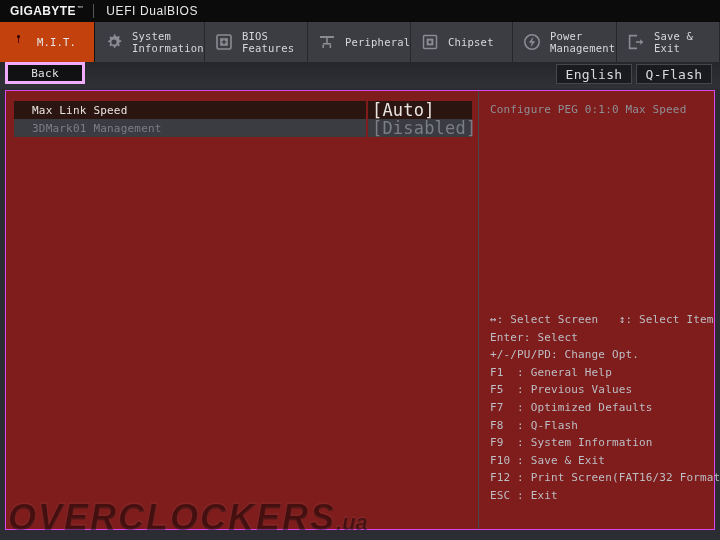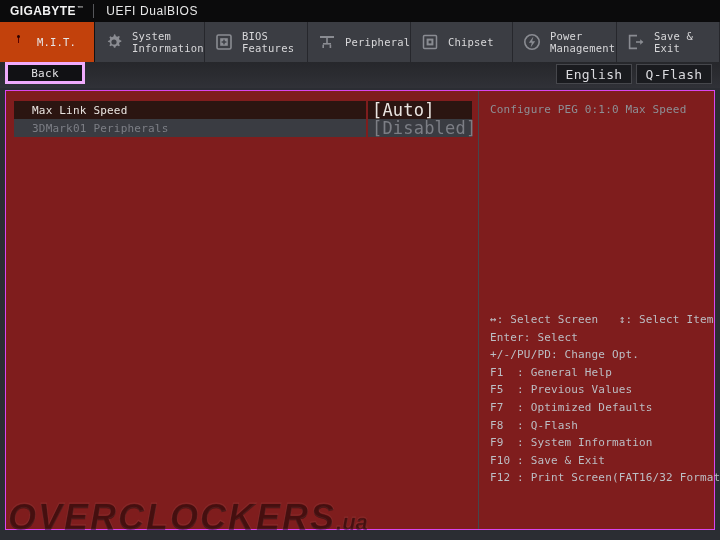--- a/index.html
+++ b/index.html
@@ -384,37 +384,38 @@
   <div id="panel">
 
     <div id="vdivider"></div>
 
     <div id="settings">
       <div class="row selected">
         <span class="name">Max Link Speed</span>
         <span class="value">[Auto]</span>
       </div>
       <div class="row dim">
-        <span class="name">3DMark01 Peripherals</span>
+        <span class="name">3DMark01 Management</span>
         <span class="value">[Disabled]</span>
       </div>
     </div>
 
     <div id="help-text">Configure PEG 0:1:0 Max Speed</div>
 
     <div id="keylegend">
       <div class="key-line">↔: Select Screen   ↕: Select Item</div>
       <div class="key-line">Enter: Select</div>
       <div class="key-line">+/-/PU/PD: Change Opt.</div>
       <div class="key-line">F1  : General Help</div>
       <div class="key-line">F5  : Previous Values</div>
       <div class="key-line">F7  : Optimized Defaults</div>
       <div class="key-line">F8  : Q-Flash</div>
       <div class="key-line">F9  : System Information</div>
       <div class="key-line">F10 : Save &amp; Exit</div>
       <div class="key-line">F12 : Print Screen(FAT16/32 Format Only)</div>
+      <div class="key-line">ESC : Exit</div>
     </div>
 
   </div>
 
   <div id="watermark"><span>OVERCLOCKERS</span><span class="suffix">.ua</span></div>
 
 </div>
 
 </body></html>

